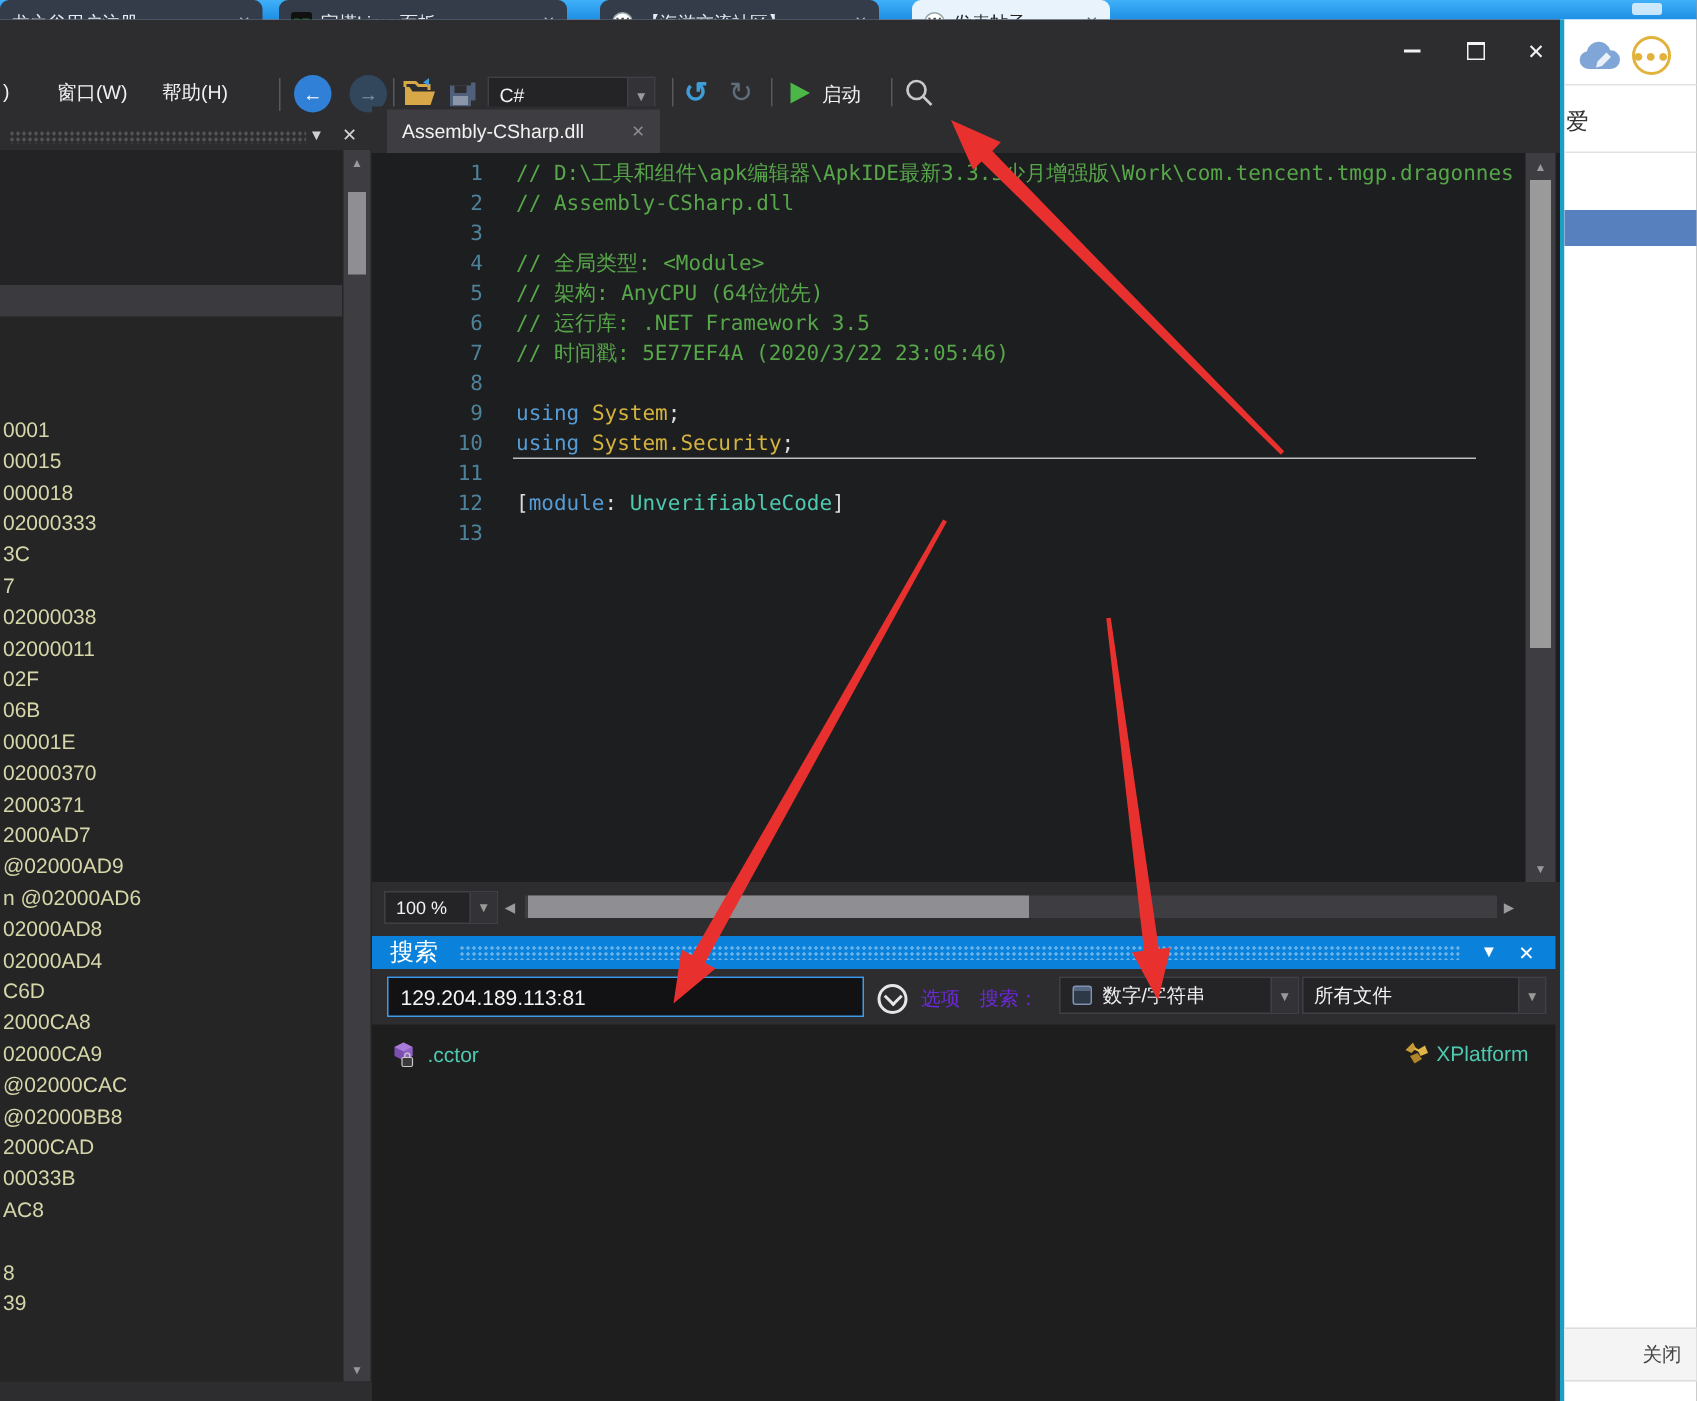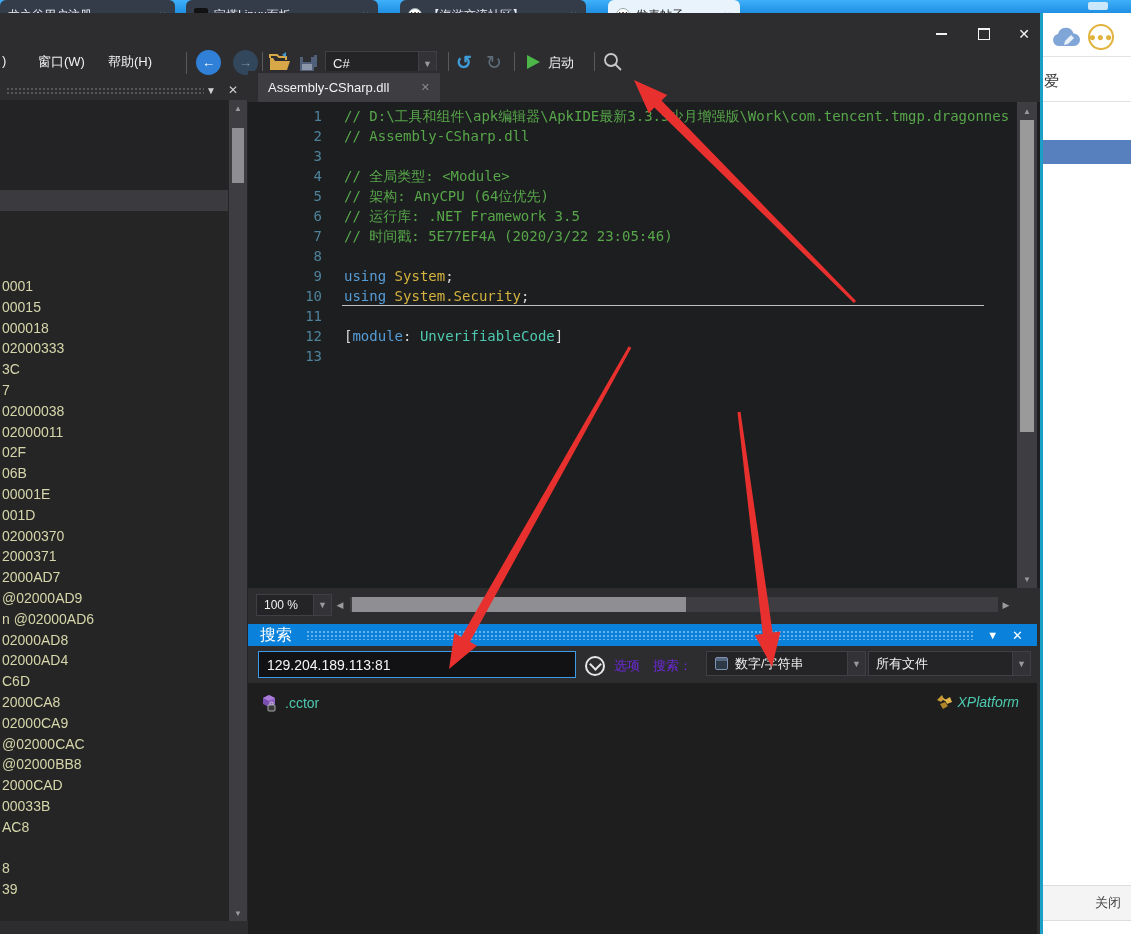--- a/index.html
+++ b/index.html
@@ -92,21 +92,21 @@
                 color:#F5F5F5;font-size:14px;display:flex;align-items:center;padding-left:8px;}
   .circle-btn{left:585px;top:656px;width:20px;height:20px;border:2px solid #E6E6E6;border-radius:50%;box-sizing:border-box;
               display:flex;align-items:center;justify-content:center;}
   .chev{width:7px;height:7px;border-right:2px solid #E6E6E6;border-bottom:2px solid #E6E6E6;transform:rotate(45deg);margin-top:-3px;}
   .sp-label{position:absolute;top:657px;color:#6d28d9;font-size:13px;}
   .mini-icon{width:13px;height:13px;border:1px solid #7E93B5;border-radius:2px;margin-left:8px;box-sizing:border-box;
              background:linear-gradient(#56677F 3px,#2E3947 3px);flex:0 0 auto;}
   #search-results{left:248px;top:683px;width:789px;height:251px;background:#1E1E1E;}
   .result-row{position:absolute;left:14px;top:11px;display:flex;align-items:center;gap:6px;}
   .result-name{color:#4EC9B0;font-size:14px;}
-  .result-loc{position:absolute;top:11px;right:18px;display:flex;align-items:center;gap:5px;font-style:italic;}
+  .result-loc{position:absolute;top:11px;right:18px;display:flex;align-items:center;gap:5px;}
   .result-loc .loc-name{color:#4EC9B0;font-size:14px;}
 
   
   #right-strip{left:1043px;top:13px;width:88px;height:921px;background:#ffffff;}
   .rs-div{position:absolute;left:0;width:88px;height:1px;background:#E2E2E2;}
   #rs-blue-bar{position:absolute;left:0;top:127px;width:88px;height:24px;background:#5680BE;}
   #rs-footer{position:absolute;left:0;top:872px;width:88px;height:34px;background:#F4F4F4;border-top:1px solid #DDD;border-bottom:1px solid #DDD;}
   #rs-footer .close-label{position:absolute;right:10px;top:8px;font-size:13px;color:#444;}
   #rs-love{position:absolute;left:1px;top:59px;font-size:15px;color:#333;}
   .dots-circle{position:absolute;left:45px;top:11px;width:26px;height:26px;border:2px solid #E2B33C;border-radius:50%;box-sizing:border-box;
@@ -230,21 +230,20 @@
       <div class="side-row">00015</div>
       <div class="side-row">000018</div>
       <div class="side-row">02000333</div>
       <div class="side-row">3C</div>
       <div class="side-row">7</div>
       <div class="side-row">02000038</div>
       <div class="side-row">02000011</div>
       <div class="side-row">02F</div>
       <div class="side-row">06B</div>
       <div class="side-row">00001E</div>
-      <div class="side-row">001D</div>
       <div class="side-row">02000370</div>
       <div class="side-row">2000371</div>
       <div class="side-row">2000AD7</div>
       <div class="side-row">@02000AD9</div>
       <div class="side-row">n @02000AD6</div>
       <div class="side-row">02000AD8</div>
       <div class="side-row">02000AD4</div>
       <div class="side-row">C6D</div>
       <div class="side-row">2000CA8</div>
       <div class="side-row">02000CA9</div>

